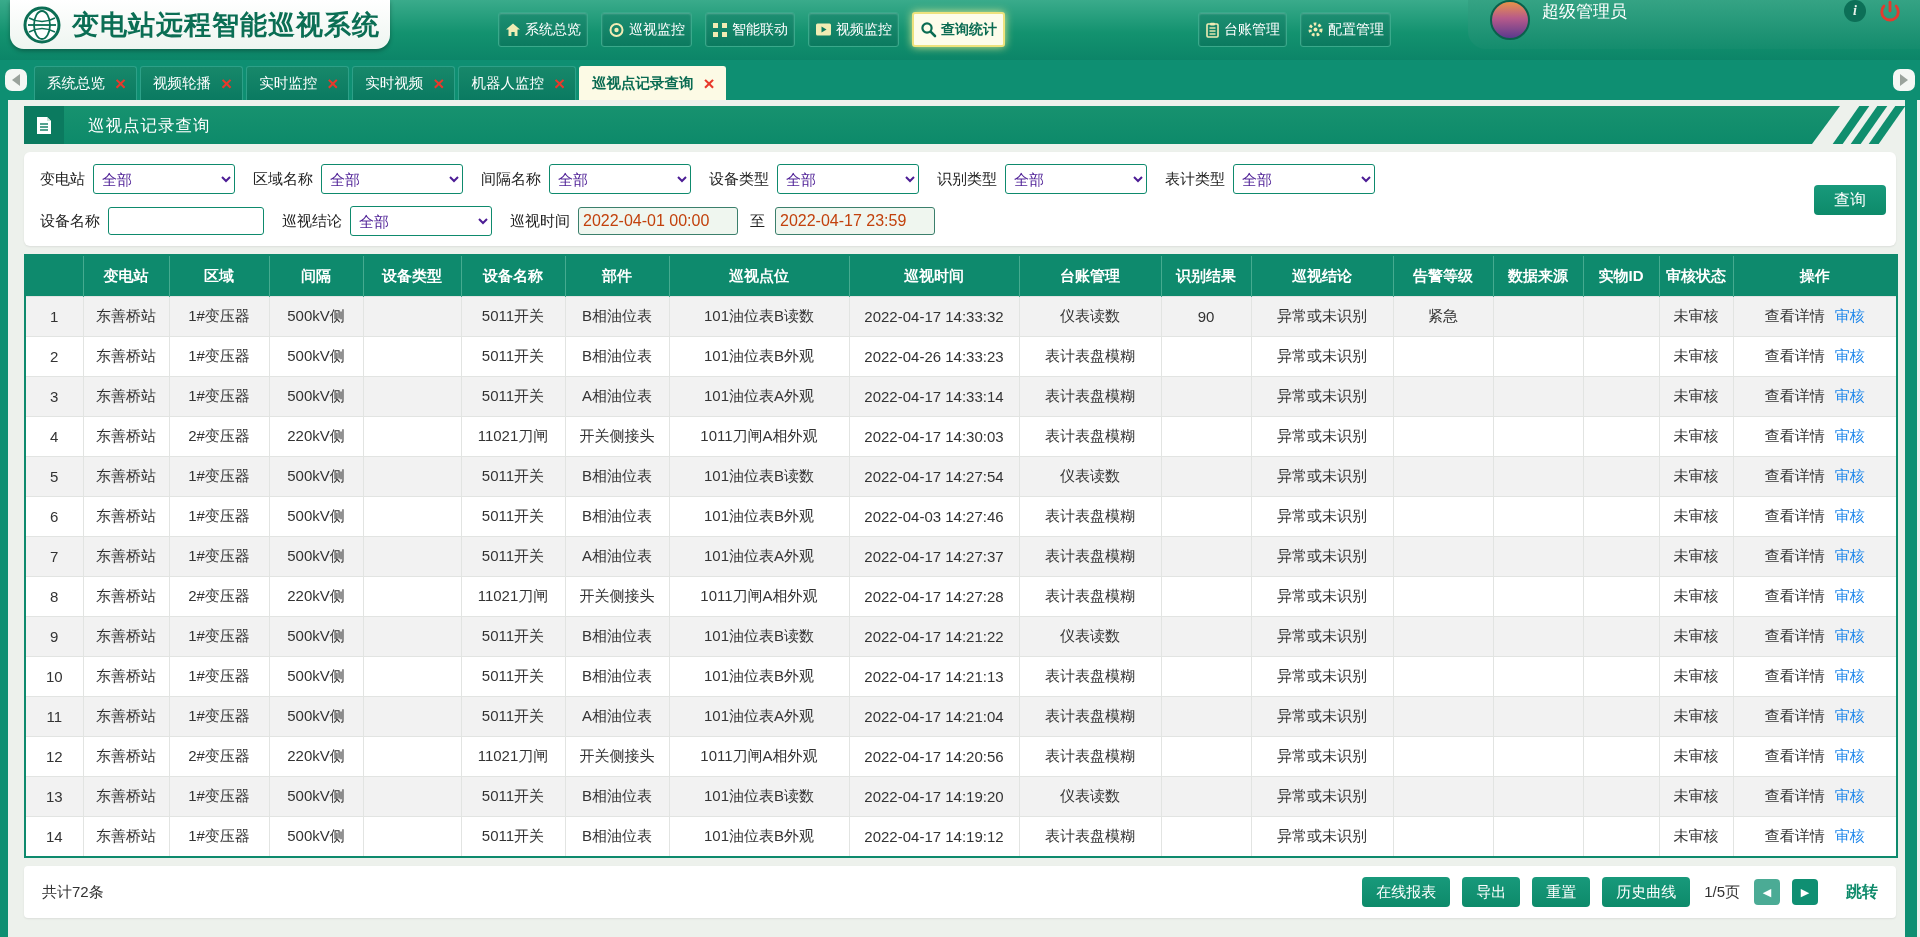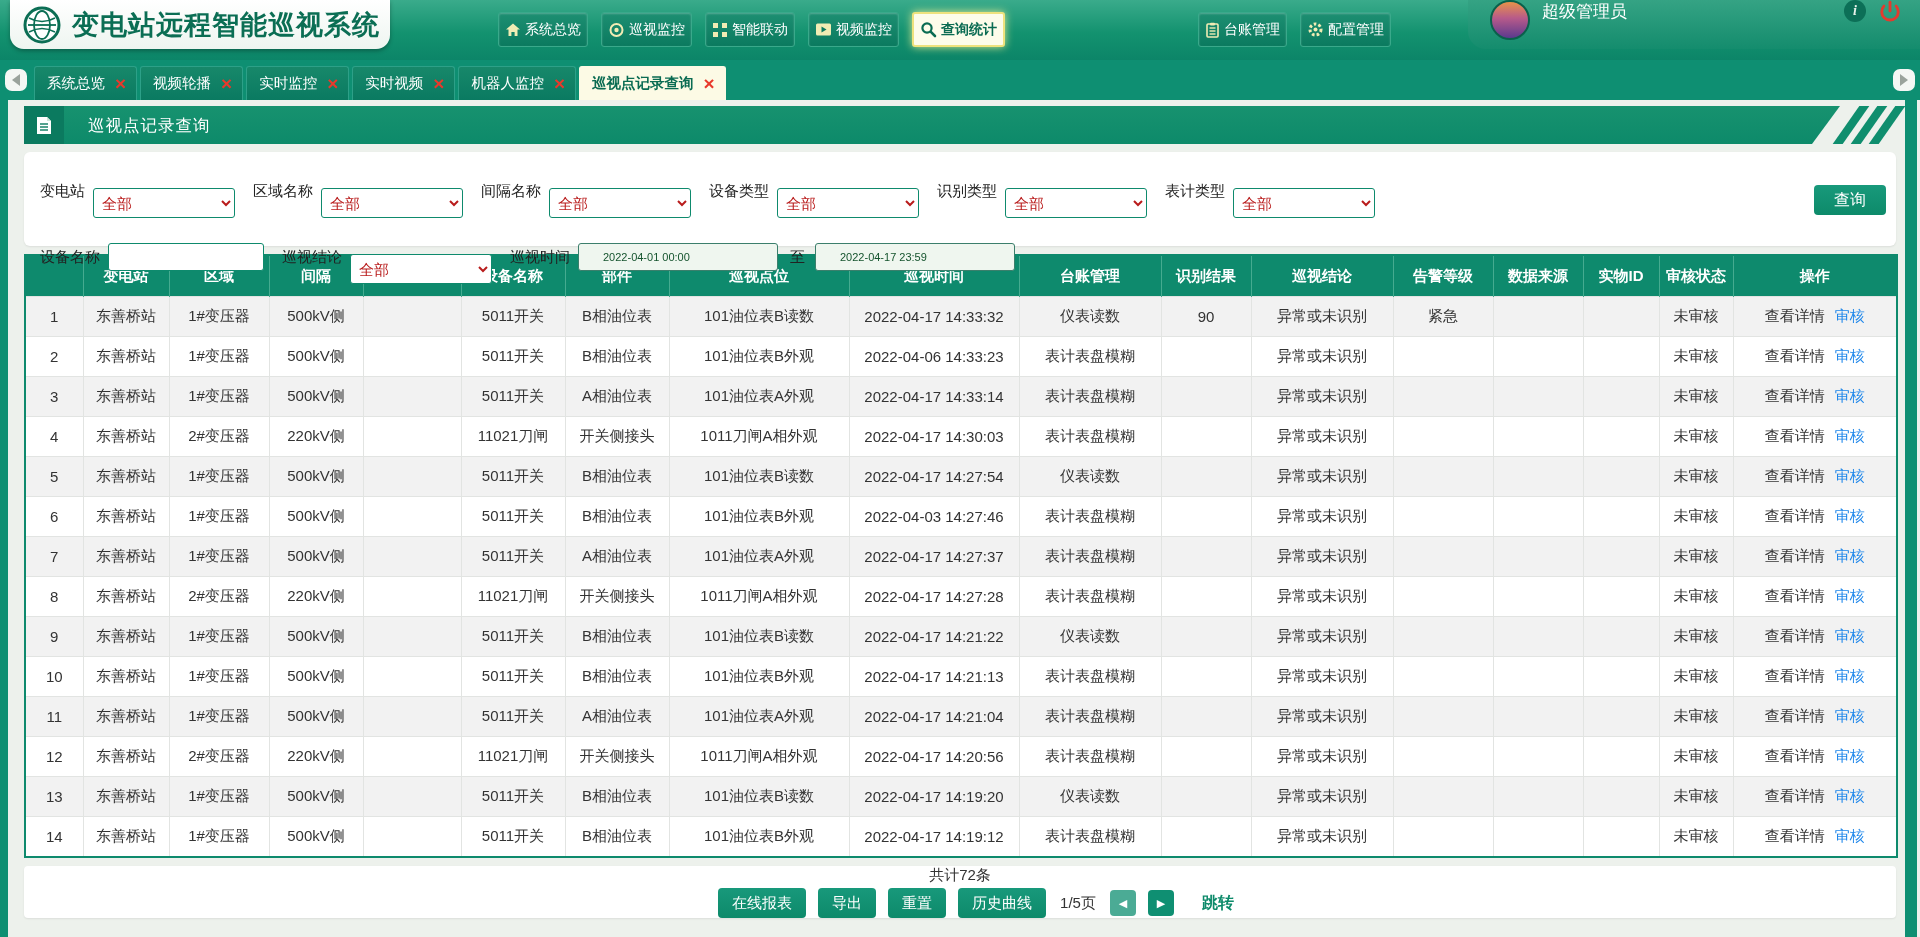--- a/index.html
+++ b/index.html
@@ -97,29 +97,29 @@
     margin:8px 24px 0;background:#fff;border-radius:6px;height:94px;
     position:relative;padding:12px 16px;box-sizing:border-box;
     box-shadow:0 1px 2px rgba(0,0,0,.08);
   }
   .f-row{display:flex;align-items:center;}
   .f-row1{margin-bottom:12px;}
   .f-group{display:flex;align-items:center;margin-right:18px;}
   .f-label{font-size:15px;color:#222;margin-right:8px;white-space:nowrap;}
   .f-select{
     width:142px;height:30px;border:1px solid #0e8a6d;border-radius:3px;background:#fff;
-    font-size:15px;color:#b91c1c;padding:0 4px;font-family:inherit;margin-top:24px;
+    font-size:15px;color:#4c1d95;padding:0 4px;font-family:inherit;
   }
   .f-input{
     width:142px;height:26px;border:1px solid #0e8a6d;border-radius:3px;
     font-size:15px;padding:0 6px;font-family:inherit;
   }
   .f-date{
     width:150px;height:26px;border:1px solid #3b7f6c;border-radius:3px;background:#eff6ef;
-    font-size:11px;padding:0 24px;color:#14532d;font-family:inherit;
+    font-size:16px;padding:0 4px;color:#c2410c;font-family:inherit;
   }
   .to-label{font-size:15px;color:#222;margin:0 10px 0 0;}
   .query-btn{
     position:absolute;right:10px;top:33px;width:72px;height:30px;
     background:linear-gradient(180deg,#18997b,#0d8a6a);color:#fff;border:none;border-radius:4px;
     font-size:16px;cursor:pointer;font-family:inherit;
   }
   
   .table-wrap{margin:8px 24px 0;}
   table.grid{width:100%;border-collapse:collapse;table-layout:fixed;background:#fff;border:2px solid #0e8a6d;}
@@ -133,21 +133,21 @@
     border:1px solid #e2e4e2;white-space:nowrap;overflow:hidden;padding:0 2px;
   }
   table.grid tbody tr:nth-child(odd) td{background:#f2f2f2;}
   table.grid tbody tr:nth-child(even) td{background:#ffffff;}
   .lnk-detail{color:#333;cursor:pointer;}
   .lnk-audit{color:#1d86ea;cursor:pointer;margin-left:10px;}
   
   .footer{
     margin:8px 24px 0;height:52px;background:#fff;border-radius:4px;
     display:flex;align-items:center;justify-content:space-between;
-    padding:0 18px;box-sizing:border-box;box-shadow:0 1px 2px rgba(0,0,0,.08);flex-direction:column;
+    padding:0 18px;box-sizing:border-box;box-shadow:0 1px 2px rgba(0,0,0,.08);
   }
   .total{font-size:15px;color:#333;}
   .f-right{display:flex;align-items:center;gap:12px;padding-left:32px;}
   .foot-btn{
     height:30px;padding:0 14px;background:linear-gradient(180deg,#18997b,#0d8a6a);
     color:#fff;border:none;border-radius:4px;font-size:15px;cursor:pointer;font-family:inherit;white-space:nowrap;
   }
   .page-info{font-size:15px;color:#333;margin:0 2px;text-align:center;}
   .pg-btn{
     width:26px;height:26px;background:#0f8f72;border:none;border-radius:4px;color:#fff;
@@ -441,21 +441,21 @@
       </tr>
         <tr>
         <td>2</td>
         <td>东善桥站</td>
         <td>1#变压器</td>
         <td>500kV侧</td>
         <td></td>
         <td>5011开关</td>
         <td>B相油位表</td>
         <td>101油位表B外观</td>
-        <td>2022-04-06 14:33:23</td>
+        <td>2022-04-26 14:33:23</td>
         <td>表计表盘模糊</td>
         <td></td>
         <td>异常或未识别</td>
         <td></td>
         <td></td>
         <td></td>
         <td>未审核</td>
         <td>
           <span class="lnk-detail">查看详情</span><span class="lnk-audit">审核</span>
         </td>

